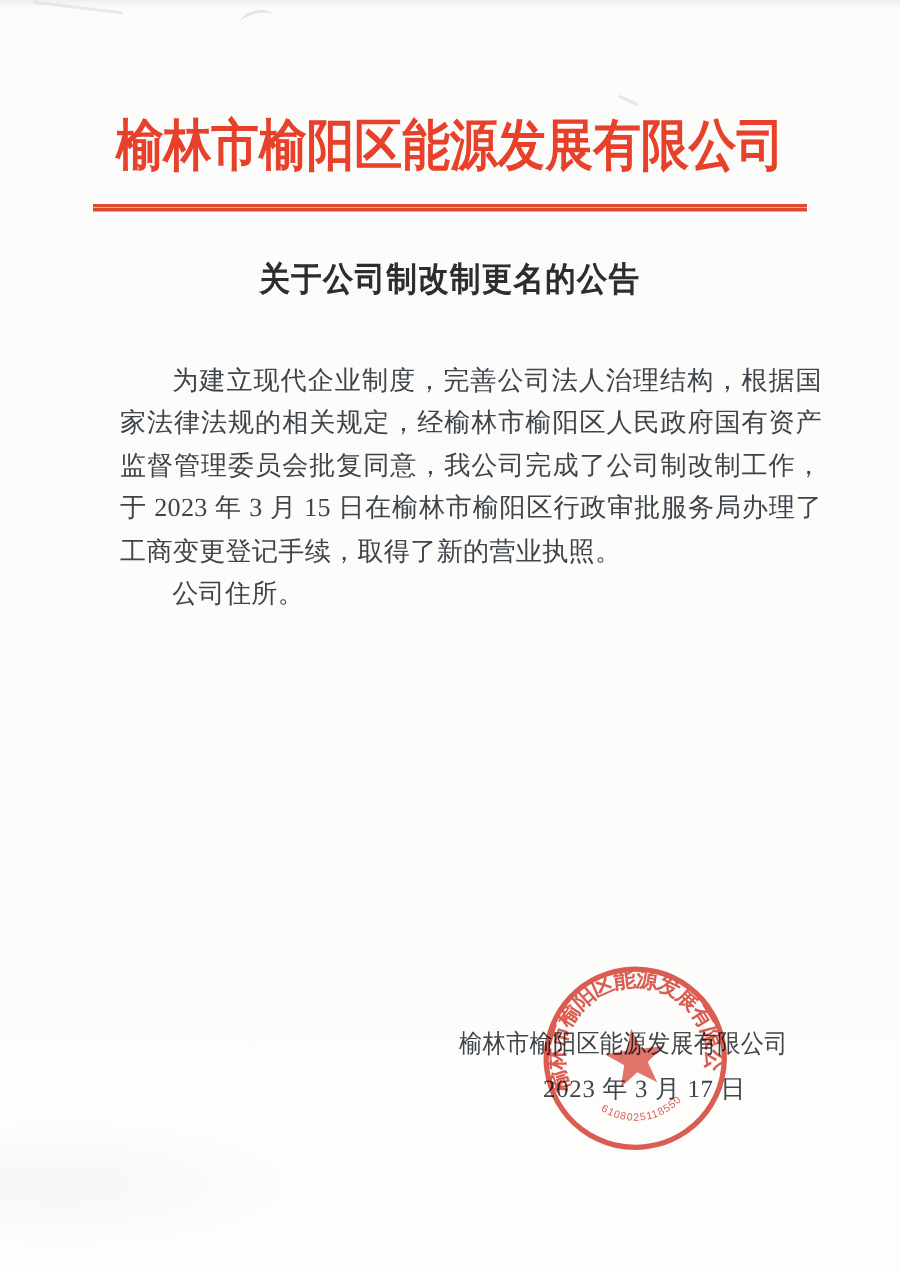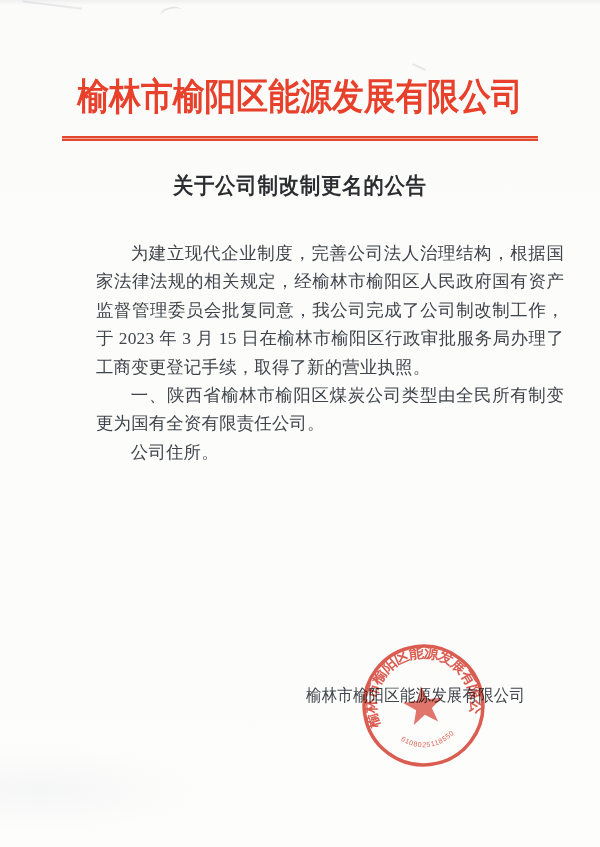--- a/index.html
+++ b/index.html
@@ -27,21 +27,21 @@
   }
   .doc-title{
     position:absolute;top:171px;left:0;right:0;margin:0;text-align:center;
     font-family:"Liberation Sans","DejaVu Sans",sans-serif;
     font-size:22px;font-weight:bold;color:#2c2d31;letter-spacing:1px;
     transform:scaleX(.92);
   }
   .doc-body{
     position:absolute;top:239px;left:80px;width:468px;
     font-size:17.4px;line-height:28.4px;letter-spacing:.2px;
-    color:#3f444b;text-align:justify;margin-left:16px;
+    color:#3f444b;text-align:justify;
   }
   .doc-body p{margin:0;text-indent:2em;}
   .sig-company{
     position:absolute;top:684px;left:306px;width:240px;
     font-size:17px;color:#3f444b;letter-spacing:.2px;
     transform:scaleX(.91);transform-origin:left top;white-space:nowrap;
   }
   .sig-date{
     position:absolute;top:715px;left:362px;
     font-size:16.5px;color:#3f444b;letter-spacing:.5px;white-space:nowrap;
@@ -64,25 +64,25 @@
   <div class="scratch3"></div>
 
   <h1 class="letterhead">榆林市榆阳区能源发展有限公司</h1>
 
   <div class="red-rule"></div>
 
   <h2 class="doc-title">关于公司制改制更名的公告</h2>
 
   <div class="doc-body">
     <p>为建立现代企业制度，完善公司法人治理结构，根据国家法律法规的相关规定，经榆林市榆阳区人民政府国有资产监督管理委员会批复同意，我公司完成了公司制改制工作，于 2023 年 3 月 15 日在榆林市榆阳区行政审批服务局办理了工商变更登记手续，取得了新的营业执照。</p>
-    <p>一、陕西省榆林市榆阳区煤炭公司类型由全民所有制变更为国有全资有限责任公司。</p>
     <p>公司住所。</p>
   </div>
 
   <div class="sig-company">榆林市榆阳区能源发展有限公司</div>
+  <div class="sig-date">2023 年 3 月 17 日</div>
 
   <svg class="seal" viewBox="0 0 120 120" aria-hidden="true">
     <defs>
       <path id="arcTop" d="M 16.78 75.73 A 46 46 0 1 1 103.22 75.73" fill="none"></path>
       <path id="arcBottom" d="M 32.72 89.25 A 40 40 0 0 0 87.28 89.25" fill="none"></path>
     </defs>
     <circle cx="60" cy="60" r="57" fill="none" stroke="#d9473a" stroke-width="3.4"></circle>
     <polygon points="60,41 55.3,54.53 40.98,54.82 52.39,63.47 48.24,77.18 60,69 71.76,77.18 67.61,63.47 79.02,54.82 64.7,54.53" fill="#d9473a" fill-opacity="0.85"></polygon>
     <text class="arc-company">
       <textPath href="#arcTop" startOffset="2" textLength="186">榆林市榆阳区能源发展有限公司</textPath>

